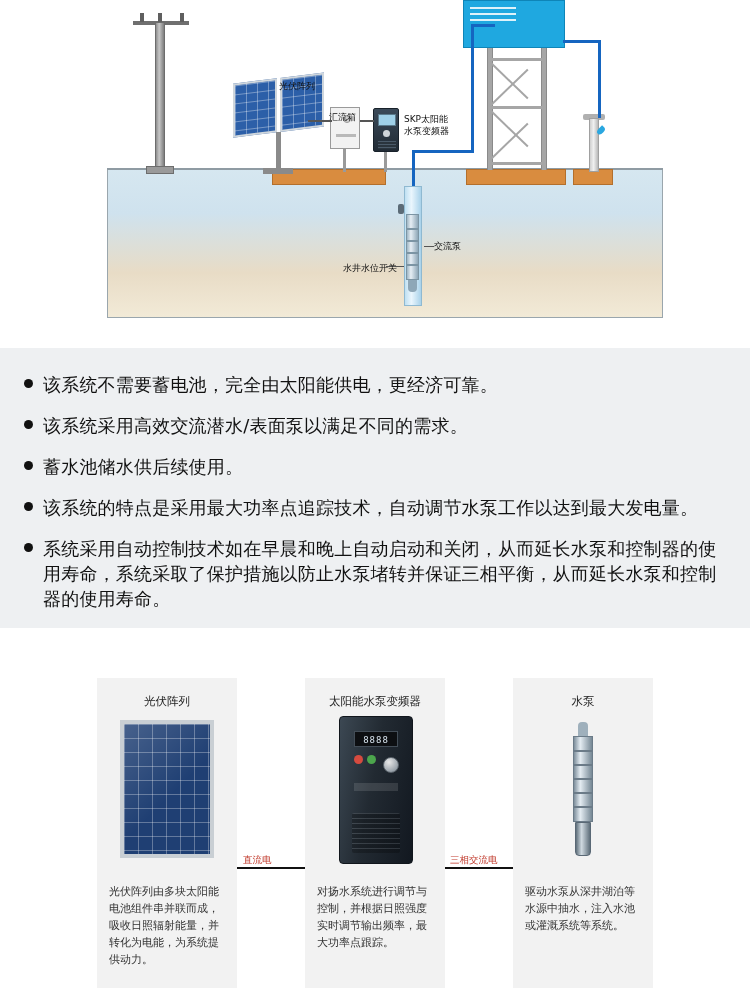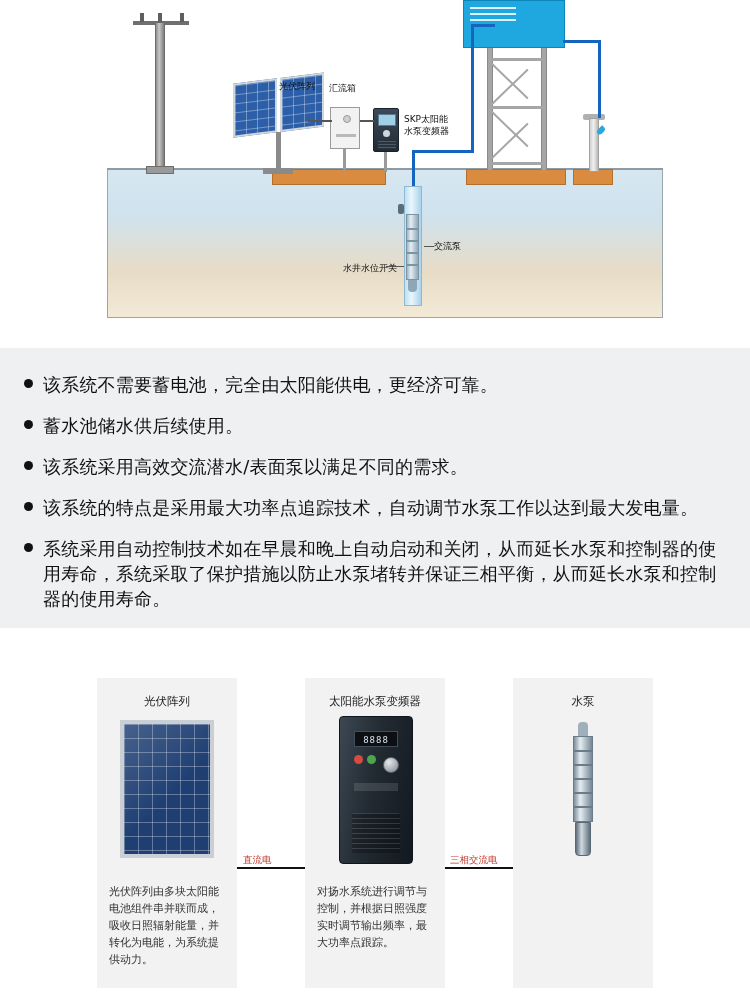--- a/index.html
+++ b/index.html
@@ -599,21 +599,21 @@
   </div>
   <div class="pv-mast"></div>
   <div class="pv-foot"></div>
   <div class="dlabel" style="left:279px; top:80px;">光伏阵列</div>
 
   <div class="combiner">
     <div class="combiner-dot"></div>
     <div class="combiner-slot"></div>
   </div>
   <div class="combiner-post"></div>
-  <div class="dlabel" style="left:329px; top:82px;">汇流箱</div>
+  <div class="dlabel" style="left:329px; top:111px;">汇流箱</div>
 
   <div class="vfd">
     <div class="vfd-screen"></div>
     <div class="vfd-knob"></div>
     <div class="vfd-vent"></div>
   </div>
   <div class="vfd-post"></div>
   <div class="dlabel multi" style="left:404px; top:113px;">SKP太阳能<br>水泵变频器</div>
 
   <div class="tank">
@@ -657,25 +657,25 @@
   <div class="dlabel" style="left:434px; top:240px;">交流泵</div>
 </div>
 
 <div class="bullets">
   <div class="bullet-row">
     <div class="bullet-dot"></div>
     <div class="bullet-text">该系统不需要蓄电池，完全由太阳能供电，更经济可靠。</div>
   </div>
   <div class="bullet-row">
     <div class="bullet-dot"></div>
-    <div class="bullet-text">蓄水池储水供后续使用。</div>
+    <div class="bullet-text">该系统采用高效交流潜水/表面泵以满足不同的需求。</div>
   </div>
   <div class="bullet-row">
     <div class="bullet-dot"></div>
-    <div class="bullet-text">该系统采用高效交流潜水/表面泵以满足不同的需求。</div>
+    <div class="bullet-text">蓄水池储水供后续使用。</div>
   </div>
   <div class="bullet-row">
     <div class="bullet-dot"></div>
     <div class="bullet-text">该系统的特点是采用最大功率点追踪技术，自动调节水泵工作以达到最大发电量。</div>
   </div>
   <div class="bullet-row">
     <div class="bullet-dot"></div>
     <div class="bullet-text">系统采用自动控制技术如在早晨和晚上自动启动和关闭，从而延长水泵和控制器的使用寿命，系统采取了保护措施以防止水泵堵转并保证三相平衡，从而延长水泵和控制器的使用寿命。</div>
   </div>
 </div>
@@ -716,14 +716,15 @@
     <div class="big-pump">
       <div class="bp-head"></div>
       <div class="bp-body"></div>
       <div class="bp-stage" style="top:28px;"></div>
       <div class="bp-stage" style="top:42px;"></div>
       <div class="bp-stage" style="top:56px;"></div>
       <div class="bp-stage" style="top:70px;"></div>
       <div class="bp-stage" style="top:84px;"></div>
       <div class="bp-motor"></div>
     </div>
+    <div class="card-desc">驱动水泵从深井湖泊等水源中抽水，注入水池或灌溉系统等系统。</div>
   </div>
 </div>
 
 </body></html>

